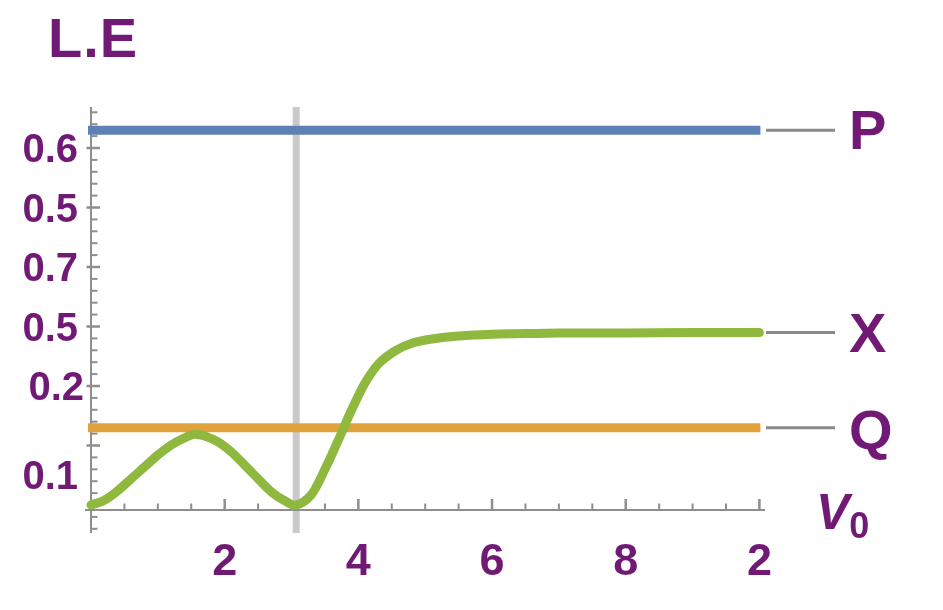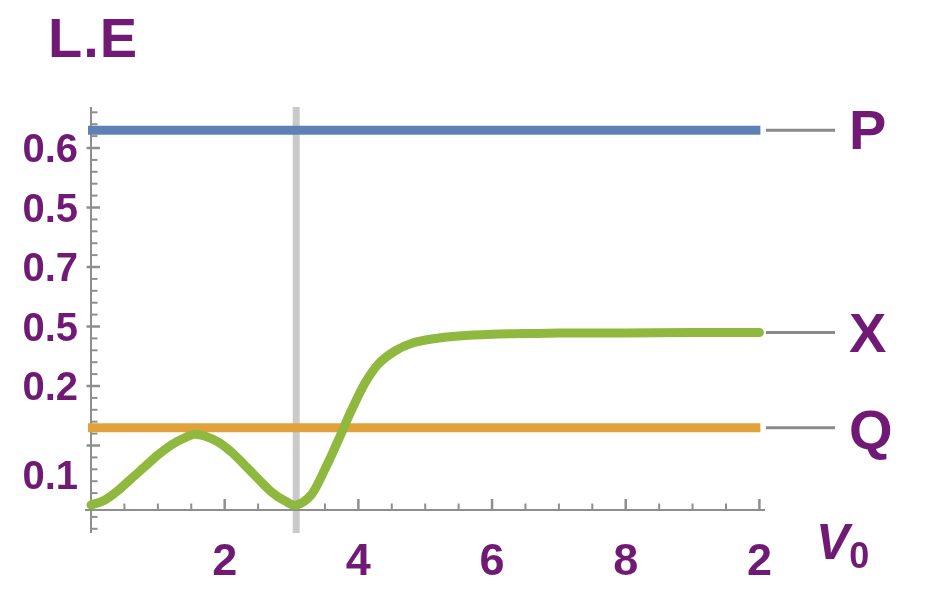--- a/index.html
+++ b/index.html
@@ -7,21 +7,21 @@
          font-family:"Liberation Sans",sans-serif;color:#701a75;}
   svg{position:absolute;left:0;top:0;}
   .lbl{position:absolute;font-weight:bold;line-height:1;white-space:nowrap;}
   .y-axis-title{left:48px;top:10px;font-size:56px;letter-spacing:1px;}
   .resonance{left:527px;top:216px;transform:translate(-50%,-50%);
              font-family:"Liberation Serif",serif;font-size:56px;letter-spacing:-1px;}
   .series-label{font-size:56px;transform:translateY(-50%);}
   .p-pos{left:849px;top:130px;}
   .x-pos{left:849px;top:333px;}
   .q-pos{left:849px;top:430px;}
-  .x-axis-title{left:816px;top:487px;font-size:50px;margin-top:30px;}
+  .x-axis-title{left:816px;top:487px;font-size:50px;}
   .vi{font-style:italic;}
   .vsub{font-size:0.72em;font-style:normal;vertical-align:-0.25em;}
   .ytick{position:absolute;left:0;width:78px;text-align:right;font-size:40px;font-weight:bold;
          line-height:1;transform:translateY(-50%);}
   .xtick{position:absolute;top:537px;width:100px;margin-left:-50px;text-align:center;
          font-size:45px;font-weight:bold;line-height:1;}
 </style>
 </head>
 <body>
 
@@ -90,21 +90,21 @@
       <line x1="88" y1="427.65" x2="760.4000000000001" y2="427.65" stroke="#E2A23B" stroke-width="9"></line>
       <line x1="766" y1="427.65" x2="835" y2="427.65" stroke="#8A8A8A" stroke-width="3"></line>
       <path d="M 91.0,505.0 C 93.2,504.2 99.9,502.6 104.4,500.2 C 108.8,497.9 113.3,494.3 117.7,490.7 C 122.2,487.2 126.6,482.8 131.1,478.8 C 135.6,474.9 140.0,470.9 144.5,466.9 C 148.9,463.0 153.4,458.7 157.8,455.0 C 162.3,451.4 166.8,447.8 171.2,444.9 C 175.7,442.0 180.7,439.5 184.6,437.8 C 188.5,436.0 191.3,434.5 194.6,434.2 C 197.9,433.9 200.7,434.7 204.6,436.0 C 208.5,437.3 213.5,439.3 218.0,441.9 C 222.5,444.6 226.9,448.2 231.4,452.0 C 235.8,455.9 240.3,460.7 244.7,465.1 C 249.2,469.6 253.6,474.4 258.1,478.8 C 262.6,483.3 267.0,488.2 271.5,491.9 C 275.9,495.6 280.7,498.7 284.8,500.8 C 289.0,503.0 291.7,506.1 296.2,505.0 C 300.7,503.9 306.8,500.2 311.6,494.3 C 316.4,488.3 320.5,478.3 324.9,469.3 C 329.4,460.3 333.9,450.1 338.3,440.1 C 342.8,430.2 347.2,419.3 351.7,409.8 C 356.1,400.3 360.6,390.7 365.0,383.0 C 369.5,375.4 373.4,369.3 378.4,364.0 C 383.4,358.6 389.6,354.4 395.1,350.9 C 400.7,347.4 405.7,345.1 411.8,343.2 C 418.0,341.2 424.1,340.2 431.9,339.0 C 439.7,337.8 448.6,336.8 458.6,336.0 C 468.6,335.2 480.9,334.6 492.0,334.2 C 503.2,333.8 514.3,333.8 525.5,333.6 C 536.6,333.4 542.2,333.1 558.9,333.0 C 575.6,332.9 603.4,333.1 625.7,333.0 C 648.0,332.9 670.3,332.5 692.6,332.5 C 714.8,332.4 748.3,332.5 759.4,332.5" fill="none" stroke="#8FB93E" stroke-width="9" stroke-linecap="round" stroke-linejoin="round"></path>
       <line x1="766" y1="332.45000000000005" x2="835" y2="332.45000000000005" stroke="#8A8A8A" stroke-width="3"></line>
     </svg>
 
   <div class="lbl y-axis-title">L.E</div>
 
   <div id="ytick-labels">
       <div class="ytick" style="top: 445.5px; margin-top: 29px;">0.1</div>
-      <div class="ytick" style="top: 386px;">0.2</div>
+      <div class="ytick" style="top: 386px; padding-left: 6px;">0.2</div>
       <div class="ytick" style="top: 326.5px;">0.5</div>
       <div class="ytick" style="top: 267px;">0.7</div>
       <div class="ytick" style="top: 207.5px;">0.5</div>
       <div class="ytick" style="top: 148px;">0.6</div>
     </div>
   <div id="xtick-labels">
       <div class="xtick" style="left: 224.68px;">2</div>
       <div class="xtick" style="left: 358.36px;">4</div>
       <div class="xtick" style="left: 492.04px;">6</div>
       <div class="xtick" style="left: 625.72px;">8</div>

